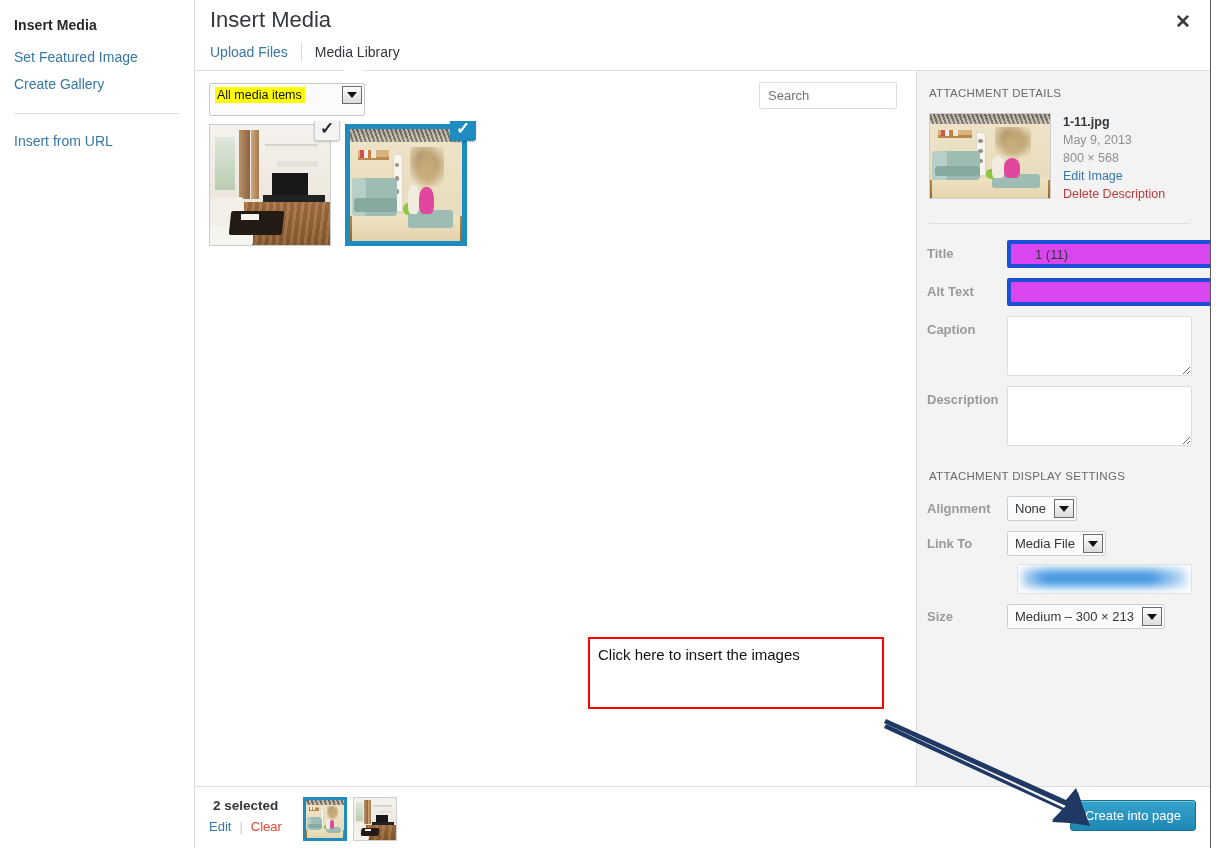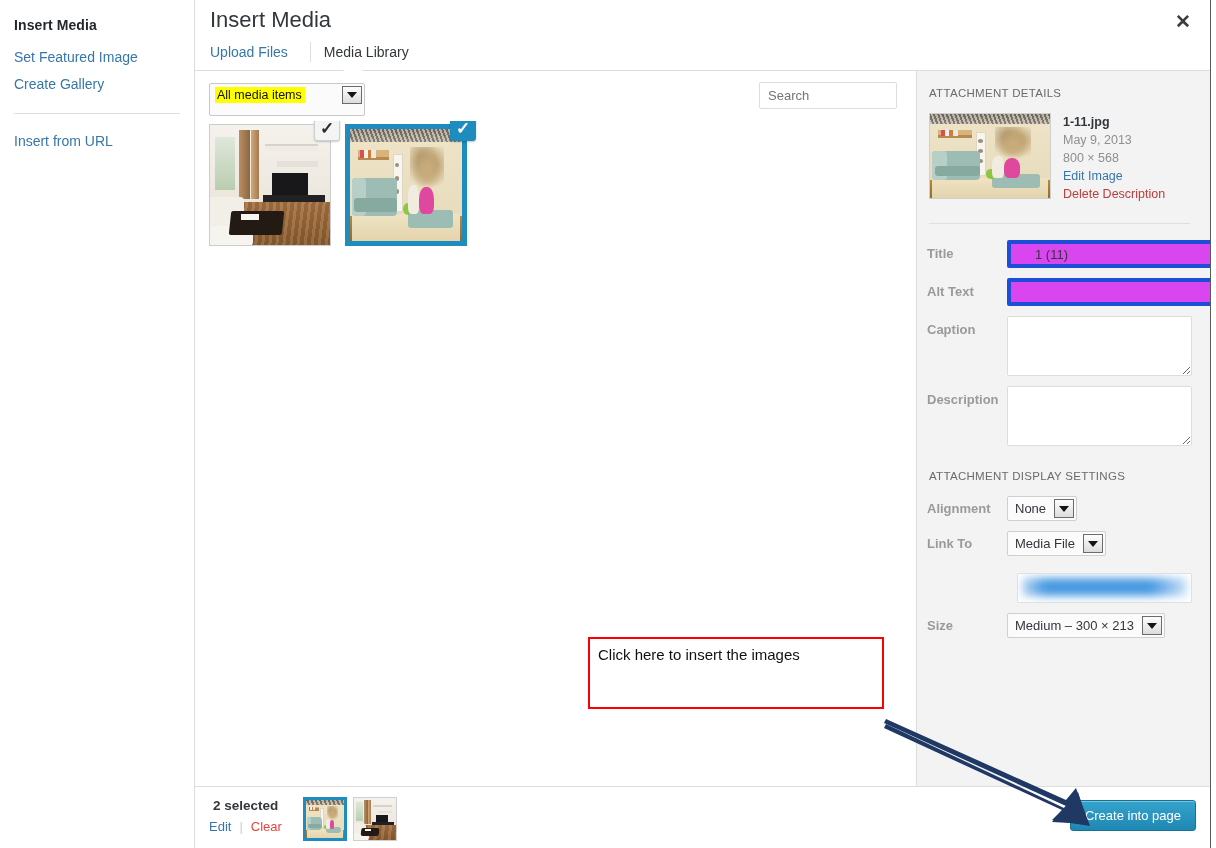--- a/index.html
+++ b/index.html
@@ -97,21 +97,20 @@
     color: #3777a8;
     padding: 0 13px 0 0;
     cursor: pointer;
     line-height: 20px;
   }
   .tab.active {
     color: #32373c;
     padding-left: 13px;
     border-left: 1px solid #dddddd;
     cursor: pointer;
-    margin-left: 9px;
   }
 
   .header-rule {
     position: absolute;
     left: 0; top: 70px;
     width: 100%; height: 1px;
     background: #dddddd;
   }
   .tab-arrow {
     position: absolute;
@@ -626,21 +625,21 @@
       <div class="field-row">
         <span class="field-label" style="line-height:25px;">Alignment</span>
         <span class="mini-select">
           <span>None</span>
           <span class="select-arrow-box">
               <i class="caret"></i>
             </span>
         </span>
       </div>
 
-      <div class="field-row" style="margin-bottom:17px;">
+      <div class="field-row" style="margin-bottom:8px;">
         <span class="field-label" style="line-height:25px;">Link To</span>
         <span class="mini-select">
           <span>Media File</span>
           <span class="select-arrow-box">
               <i class="caret"></i>
             </span>
         </span>
       </div>
 
       <div class="url-field">

